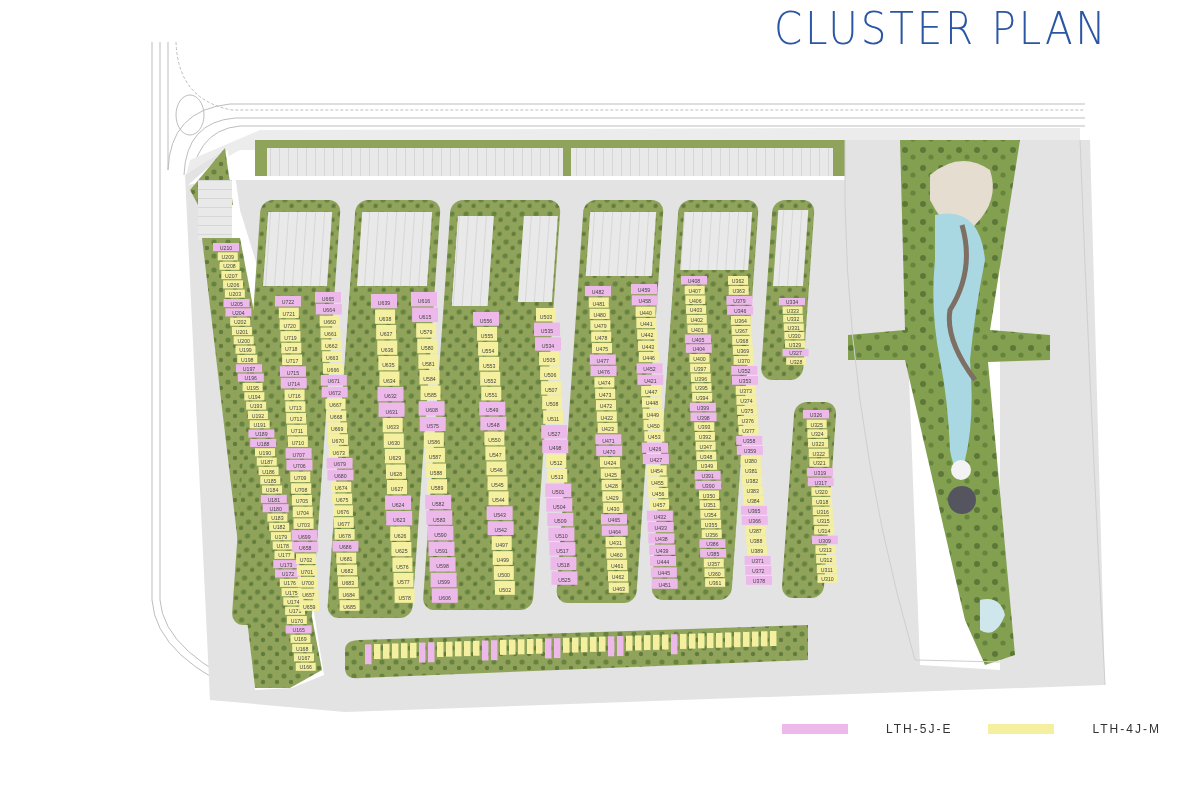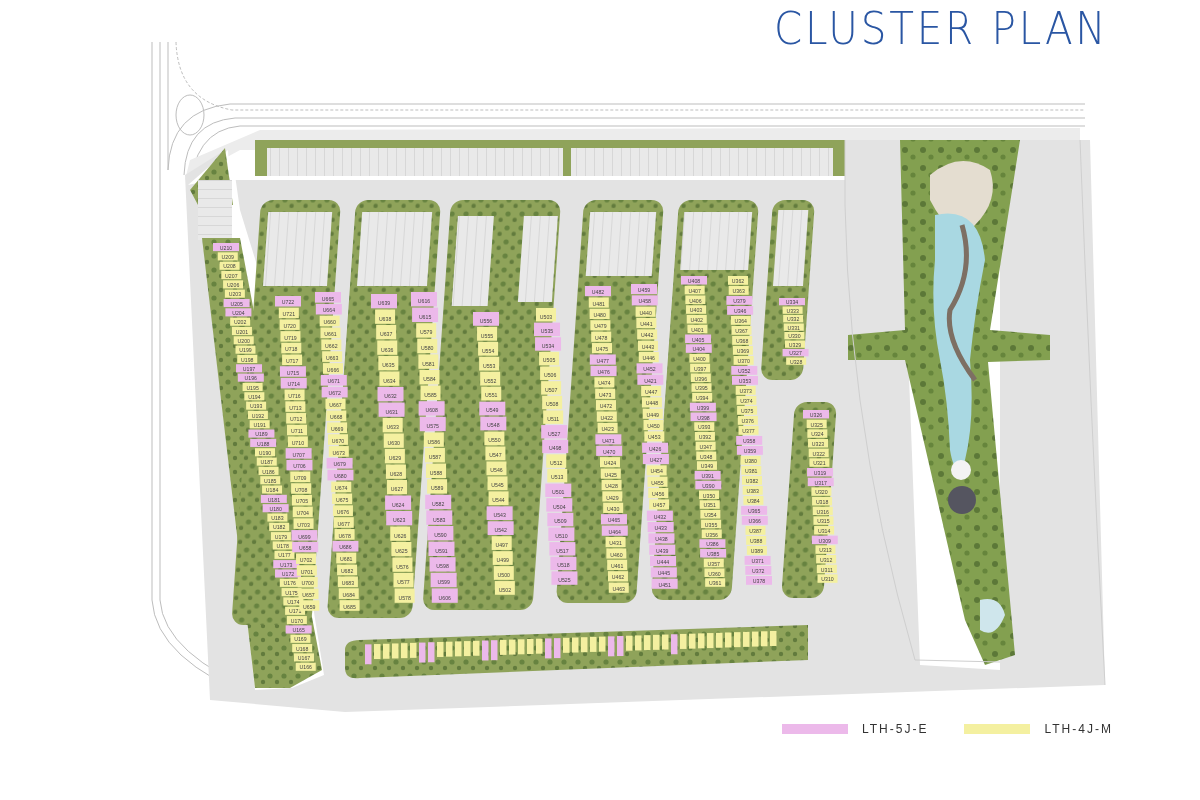--- a/index.html
+++ b/index.html
@@ -1,21 +1,21 @@
 <!DOCTYPE html>
 <html><head>
 <meta charset="utf-8">
 <style>
   html,body{margin:0;padding:0;background:#ffffff;}
   body{width:1200px;height:800px;position:relative;overflow:hidden;font-family:"Liberation Sans",sans-serif;}
   .title{position:absolute;left:774px;top:4px;font-family:"DejaVu Sans",sans-serif;font-weight:200;font-size:44px;letter-spacing:3px;color:#2a56a3;line-height:50px;transform:scaleX(0.92);transform-origin:left top;}
   svg.map{position:absolute;left:0;top:0;}
   .legend{position:absolute;top:722px;left:782px;display:flex;align-items:center;font-size:12px;letter-spacing:2px;color:#333;}
   .legend .sw{width:66px;height:10px;display:inline-block;margin-right:14px;}
-  .legend .item{display:flex;align-items:center;margin-right:36px;}
+  .legend .item{display:flex;align-items:center;margin-right:36px;gap:24px;}
   .unit-label{font-family:"Liberation Sans",sans-serif;font-size:5.2px;fill:#444;}
 </style>
 </head>
 <body>
 
 <div class="title">CLUSTER PLAN</div>
 
 <svg class="map" width="1200" height="800" viewBox="0 0 1200 800">
   <defs>
     <pattern id="trees" width="14" height="14" patternUnits="userSpaceOnUse">

